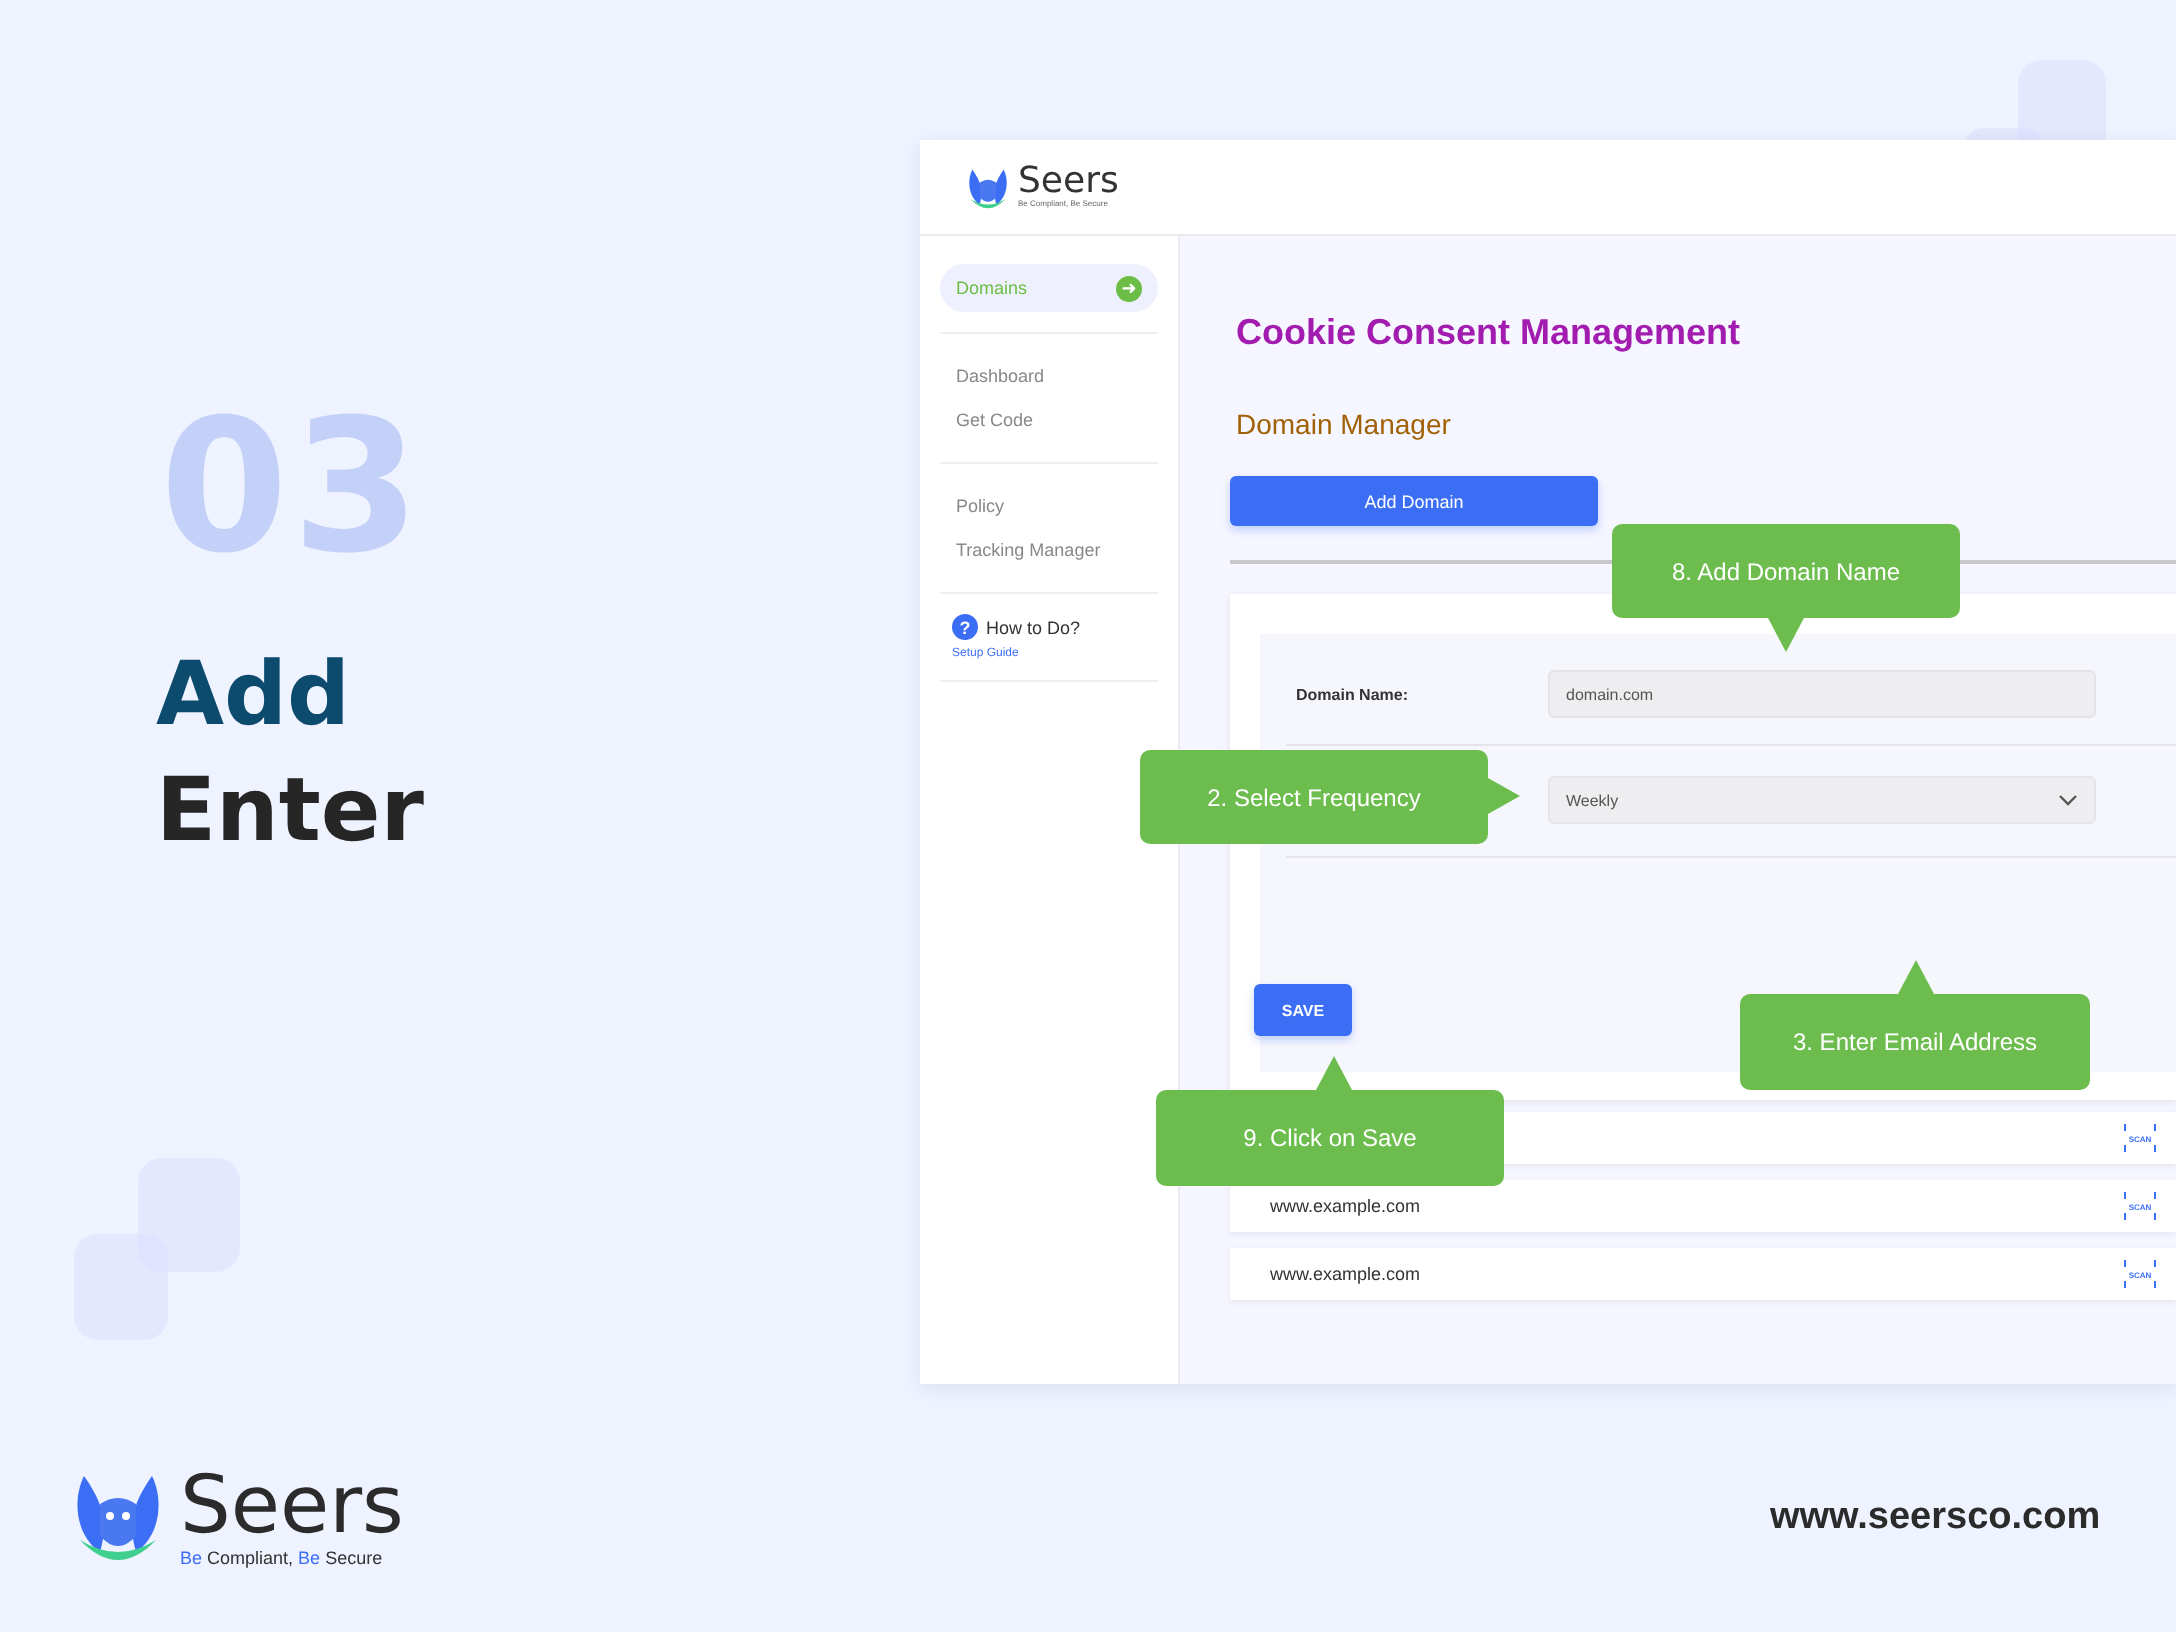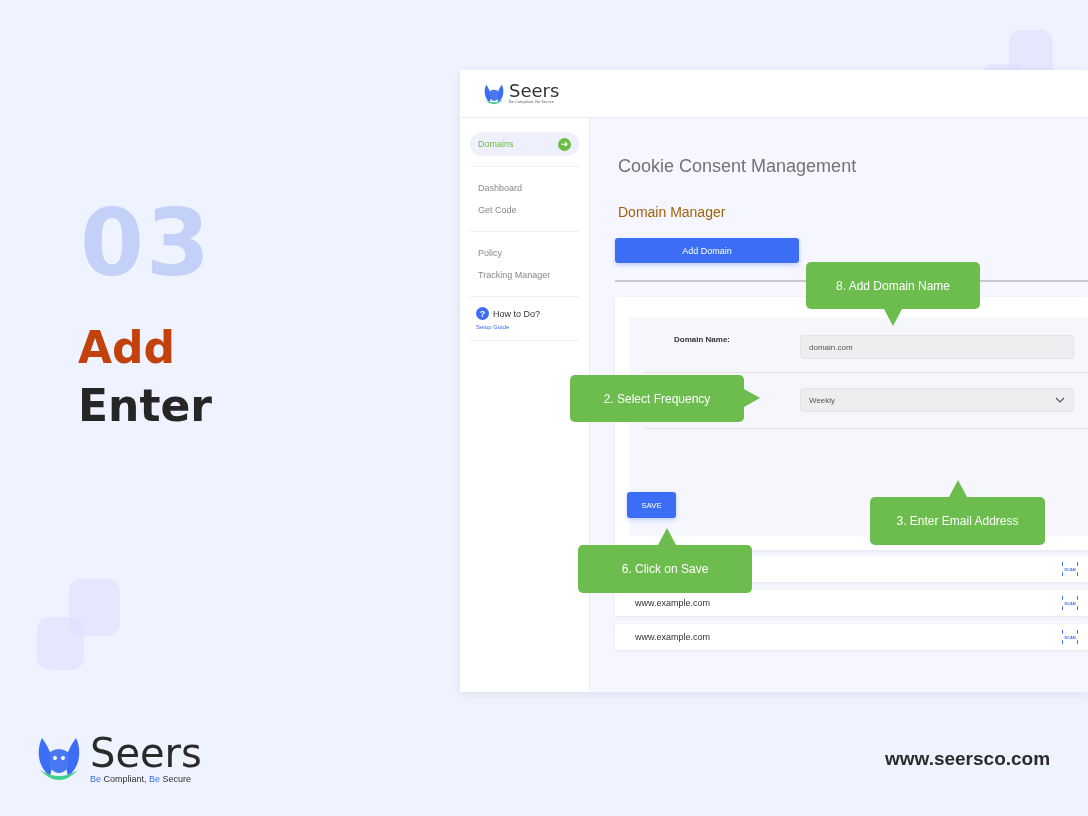--- a/index.html
+++ b/index.html
@@ -2,21 +2,21 @@
 <html><head>
 <meta charset="utf-8">
 <style>
   * { box-sizing: border-box; margin: 0; padding: 0; }
   html, body { width: 1088px; height: 816px; overflow: hidden; }
   body { background: #eff2ff; font-family: "Liberation Sans", sans-serif; position: relative; color: #2a2a2a; }
 
   .deco { position: absolute; border-radius: 12px; background: rgba(220,222,255,0.55); }
 
   .step-num { position: absolute; left: 80px; top: 190px; font-size: 92px; font-weight: 700; color: #c3d0f7; letter-spacing: 2px; font-family: "DejaVu Sans", sans-serif; }
-  .step-title1 { position: absolute; left: 78px; top: 322px; font-size: 44px; font-weight: 700; color: #c2410c; font-family: "DejaVu Sans", sans-serif; }
+  .step-title1 { position: absolute; left: 78px; top: 322px; font-size: 44px; font-weight: 700; color: #0c4a6e; font-family: "DejaVu Sans", sans-serif; }
   .step-title2 { position: absolute; left: 78px; top: 380px; font-size: 44px; font-weight: 700; color: #262626; font-family: "DejaVu Sans", sans-serif; }
 
   .brand { position: absolute; left: 34px; top: 732px; display: flex; align-items: center; }
   .brand .name { font-size: 40px; color: #2b2b2b; line-height: 40px; font-family: "DejaVu Sans", sans-serif; }
   .brand .tag { font-size: 9px; color: #333; margin-top: 1px; }
   .brand .tag .be { color: #3b6ef5; }
   .site { position: absolute; left: 885px; top: 748px; font-size: 19px; font-weight: 700; color: #2b2b2b; }
 
   .app { position: absolute; left: 460px; top: 70px; width: 628px; height: 622px; background: #f5f6ff; box-shadow: 0 2px 10px rgba(0,0,0,0.08); }
   .topbar { height: 48px; background: #fff; border-bottom: 1px solid #eaeaf0; display: flex; align-items: center; padding-left: 22px; }
@@ -26,32 +26,32 @@
   .sidebar { position: absolute; left: 0; top: 48px; width: 130px; bottom: 0; background: #fff; border-right: 1px solid #ececf3; padding: 14px 10px; }
   .nav-active { height: 24px; background: #eef1fd; border-radius: 12px; display: flex; align-items: center; justify-content: space-between; padding: 0 8px; font-size: 9px; color: #6cbd45; text-align: center; }
   .nav-active .go { width: 13px; height: 13px; border-radius: 50%; background: #6cbd45; color: #fff; font-size: 9px; display: flex; align-items: center; justify-content: center; }
   .sep { height: 1px; background: #eeeef4; margin: 10px 0; }
   .nav-item { font-size: 9px; color: #888; padding: 6px 8px; }
   .howto { display: flex; align-items: center; font-size: 9px; color: #333; padding: 0 6px; }
   .howto .q { width: 13px; height: 13px; border-radius: 50%; background: #3b6ef5; color: #fff; font-size: 9px; font-weight: 700; display: flex; align-items: center; justify-content: center; margin-right: 4px; }
   .setup { font-size: 6px; color: #3b6ef5; padding: 4px 6px 0; }
 
   .main { position: absolute; left: 155px; top: 48px; right: 0; }
-  .h1 { position: absolute; top: 38px; left: 3px; font-size: 18px; font-weight: 400; color: #737373; white-space: nowrap; }
+  .h1 { position: absolute; top: 38px; left: 3px; font-size: 18px; font-weight: 700; color: #a21caf; white-space: nowrap; }
   .h2 { position: absolute; top: 86px; left: 3px; font-size: 14px; color: #a16207; white-space: nowrap; }
   .add-btn { position: absolute; top: 120px; left: 0; width: 184px; height: 25px; background: #3b6ef5; color: #fff; border: none; border-radius: 3px; font-size: 9px; box-shadow: 0 2px 4px rgba(59,110,245,0.3); font-family: "Liberation Sans", sans-serif; }
   .hr { position: absolute; top: 162px; left: 0; right: 0; height: 2px; background: #c8c8cc; }
 
   .form-card { position: absolute; top: 179px; left: 0; right: 0; height: 253px; background: #fff; box-shadow: 0 1px 4px rgba(0,0,0,0.08); }
   .form-inner { position: absolute; left: 15px; top: 20px; right: 0; bottom: 14px; background: #f6f6fd; }
-  .row { position: absolute; left: 18px; right: 0; display: flex; align-items: flex-start; margin-left: 26px; }
+  .row { position: absolute; left: 18px; right: 0; display: flex; align-items: center; }
   .row .lbl { width: 126px; font-size: 8px; font-weight: 700; color: #333; }
   .field { width: 274px; height: 24px; background: #eeeef0; border: 1px solid #e3e3e8; border-radius: 3px; font-size: 8px; color: #555; padding: 0 8px; display: flex; align-items: center; justify-content: space-between; font-family: "Liberation Sans", sans-serif; }
   .rowsep { position: absolute; left: 13px; right: 0; height: 1px; background: #e4e4ea; }
-  .save { position: absolute; left: 12px; top: 195px; width: 49px; height: 26px; background: #3b6ef5; color: #fff; font-size: 8px; font-weight: 400; border: none; border-radius: 3px; box-shadow: 0 2px 4px rgba(59,110,245,0.3); font-family: "Liberation Sans", sans-serif; }
+  .save { position: absolute; left: 12px; top: 195px; width: 49px; height: 26px; background: #3b6ef5; color: #fff; font-size: 8px; font-weight: 700; border: none; border-radius: 3px; box-shadow: 0 2px 4px rgba(59,110,245,0.3); font-family: "Liberation Sans", sans-serif; }
 
   .list-row { position: absolute; left: 0; right: 0; height: 26px; background: #fff; box-shadow: 0 1px 3px rgba(0,0,0,0.07); display: flex; align-items: center; justify-content: space-between; padding: 0 10px 0 20px; font-size: 9px; color: #333; }
   .scan { width: 16px; height: 14px; position: relative; font-size: 4px; color: #3b6ef5; display: flex; align-items: center; justify-content: center; font-weight: 700; }
   .scan::before, .scan::after { content: ""; position: absolute; left: 0; right: 0; height: 14px; border-left: 1px solid #3b6ef5; border-right: 1px solid #3b6ef5; top: 0; clip-path: polygon(0 0, 100% 0, 100% 25%, 0 25%, 0 75%, 100% 75%, 100% 100%, 0 100%); }
 
   .callout { position: absolute; background: #6cbd4e; color: #fff; font-size: 12px; border-radius: 5px; display: flex; align-items: center; justify-content: center; white-space: nowrap; }
   .callout .tri { position: absolute; width: 0; height: 0; }
 </style>
 </head>
 <body>
@@ -165,15 +165,15 @@
 </div>
 <div class="callout" style="left:570px;top:375px;width:174px;height:47px;">
   <span>2. Select Frequency</span>
   <div class="tri" style="right:-16px;top:14px;border-top:9px solid transparent;border-bottom:9px solid transparent;border-left:16px solid #6cbd4e;"></div>
 </div>
 <div class="callout" style="left:870px;top:497px;width:175px;height:48px;">
   <span>3. Enter Email Address</span>
   <div class="tri" style="left:79px;top:-17px;border-left:9px solid transparent;border-right:9px solid transparent;border-bottom:17px solid #6cbd4e;"></div>
 </div>
 <div class="callout" style="left:578px;top:545px;width:174px;height:48px;">
-  <span>6. Click on Save</span>
+  <span>9. Click on Save</span>
   <div class="tri" style="left:80px;top:-17px;border-left:9px solid transparent;border-right:9px solid transparent;border-bottom:17px solid #6cbd4e;"></div>
 </div>
 
 </body></html>

